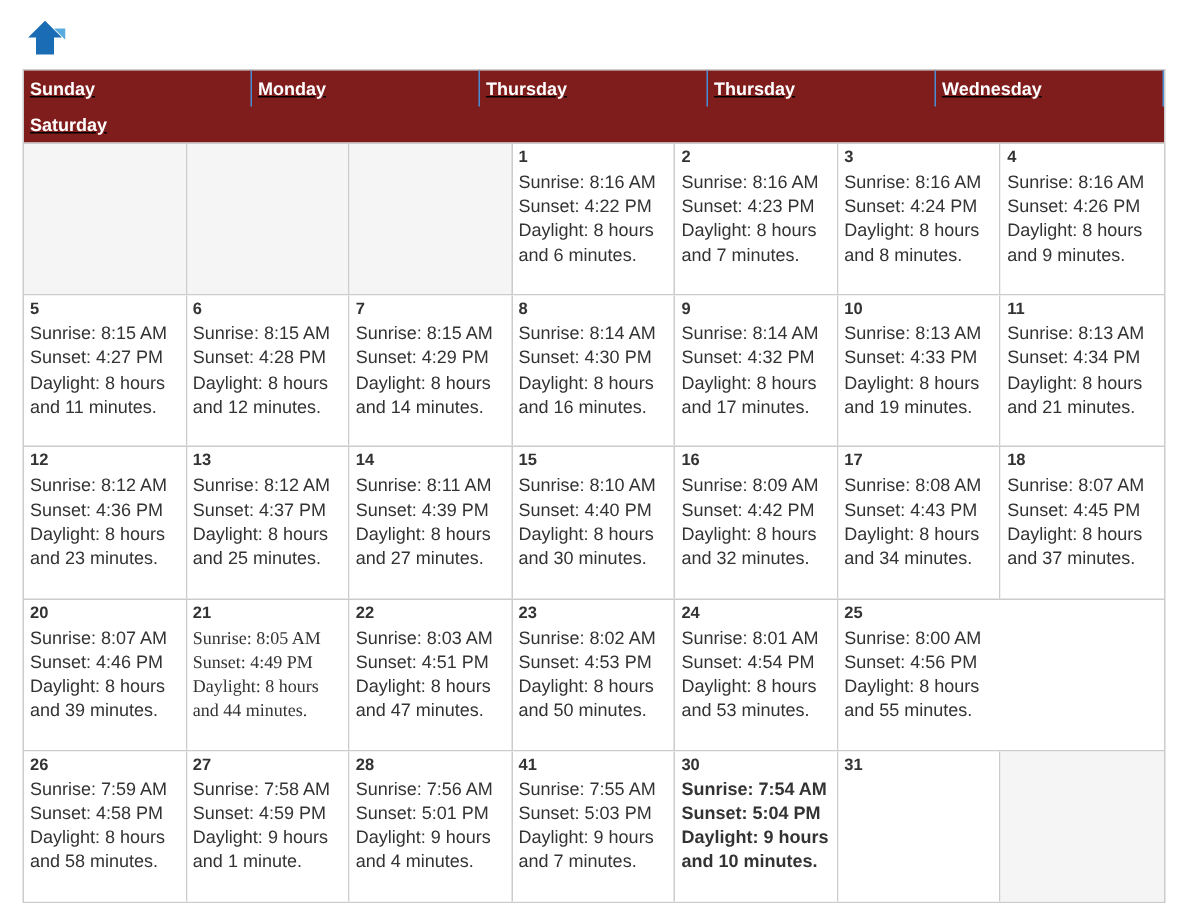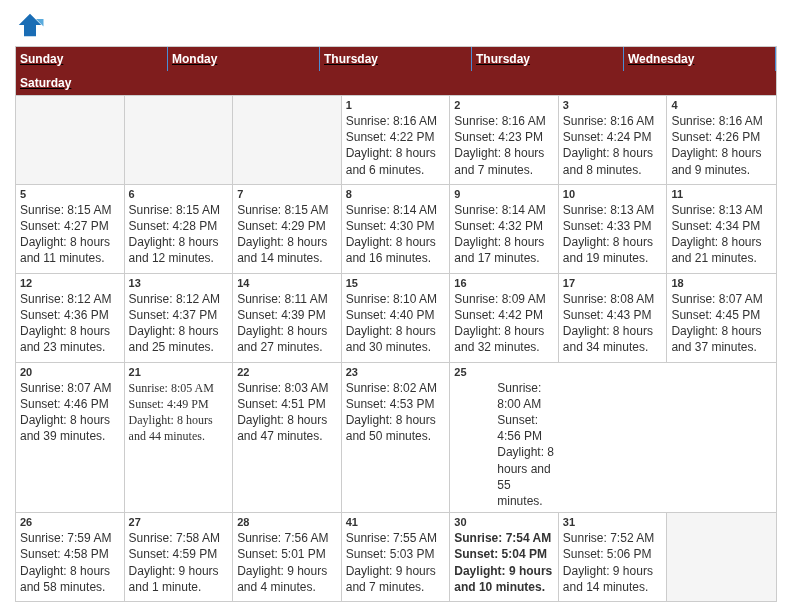--- a/index.html
+++ b/index.html
@@ -280,22 +280,28 @@
 Sunset: 4:51 PM
 Daylight: 8 hours and 47 minutes.</div>
           </div>
           <div class="cal-cell">
             <div class="day-num">23</div>
             <div class="day-info" style="white-space: pre-line;">Sunrise: 8:02 AM
 Sunset: 4:53 PM
 Daylight: 8 hours and 50 minutes.</div>
           </div>
           <div class="cal-cell">
+            <div class="day-num">24</div>
+            <div class="day-info" style="white-space: pre-line;">Sunrise: 8:01 AM
+Sunset: 4:54 PM
+Daylight: 8 hours and 53 minutes.</div>
+          </div>
+          <div class="cal-cell">
             <div class="day-num">25</div>
-            <div class="day-info" style="white-space: pre-line; margin-left: 43px;">Sunrise: 8:00 AM
+            <div class="day-info" style="white-space: pre-line;">Sunrise: 8:00 AM
 Sunset: 4:56 PM
 Daylight: 8 hours and 55 minutes.</div>
           </div>
         </div>
         <div class="cal-row">
           <div class="cal-cell">
             <div class="day-num">26</div>
             <div class="day-info" style="white-space: pre-line;">Sunrise: 7:59 AM
 Sunset: 4:58 PM
 Daylight: 8 hours and 58 minutes.</div>
@@ -319,21 +325,18 @@
 Daylight: 9 hours and 7 minutes.</div>
           </div>
           <div class="cal-cell">
             <div class="day-num">30</div>
             <div class="day-info" style="white-space: pre-line; font-weight: bold;">Sunrise: 7:54 AM
 Sunset: 5:04 PM
 Daylight: 9 hours and 10 minutes.</div>
           </div>
           <div class="cal-cell">
             <div class="day-num">31</div>
-            <div class="day-info" style="white-space: pre-line;">Sunrise: 7:52 AM
-Sunset: 5:06 PM
-Daylight: 9 hours and 14 minutes.</div>
           </div>
           <div class="cal-cell empty"></div>
         </div>
       </div>
   </div>
 </div>
 
 </body></html>

